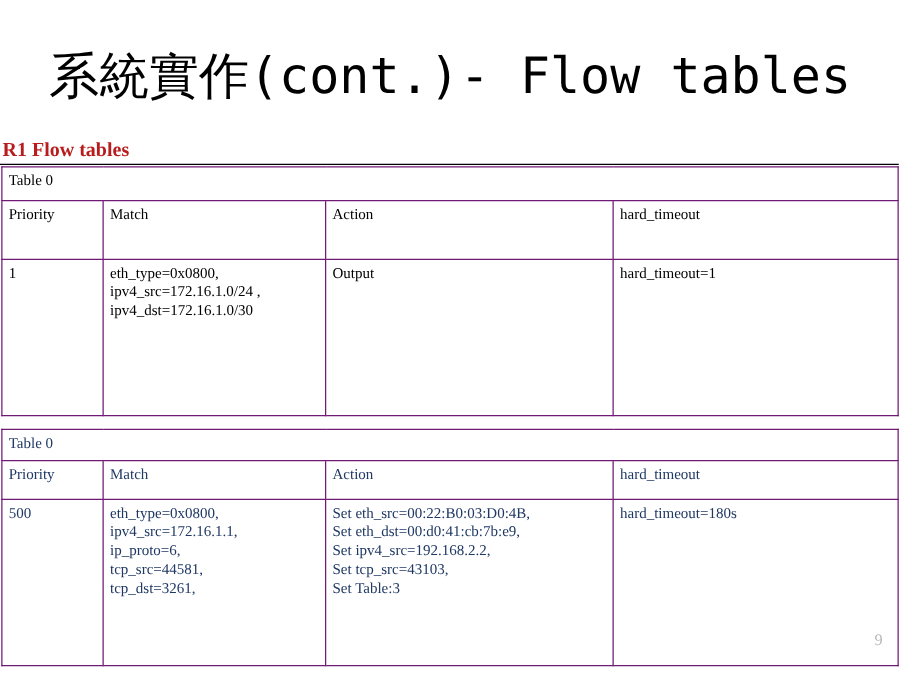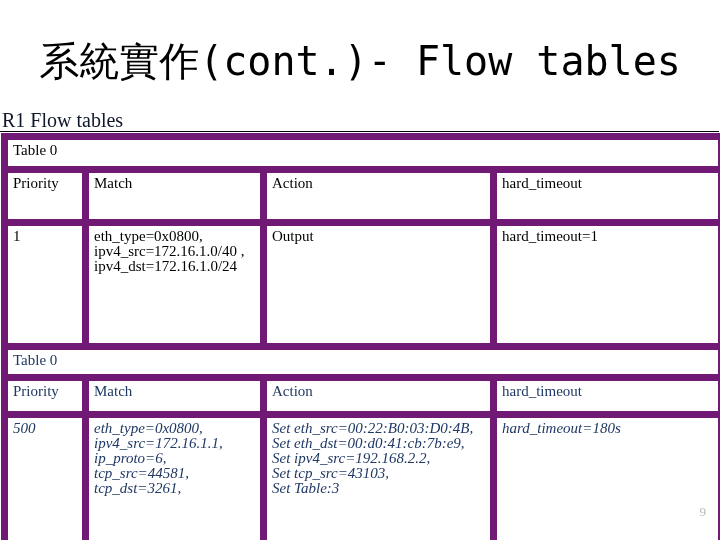--- a/index.html
+++ b/index.html
@@ -29,47 +29,47 @@
     white-space: nowrap;
     letter-spacing: 0px;
   }
 
   
   #section-heading {
     position: absolute;
     left: 2px;
     top: 112px;
     font-family: "Liberation Serif", "DejaVu Serif", serif;
-    font-weight: normal;
-    font-size: 20px;
+    font-weight: bold;
+    font-size: 16px;
     line-height: 17px;
-    color: #0f172a;
+    color: #b91c1c;
   }
   #heading-rule {
     position: absolute;
     left: 0px;
     top: 131px;
     width: 719px;
     height: 1px;
     background: #000000;
   }
 
   
   .flow-table {
     position: absolute;
     border-collapse: collapse;
     table-layout: fixed;
     background: #ffffff;
   }
   .flow-table td {
-    border: 7px solid #701a75;
+    border: 1px solid #701a75;
     vertical-align: top;
     padding: 3px 5px 3px 5px;
     font-family: "Liberation Serif", "DejaVu Serif", serif;
-    font-size: 15px;
+    font-size: 12px;
     line-height: 15px;
   }
   .flow-table .cell-line { display: block; white-space: nowrap; }
 
   
   #flow-table-1 {
     left: 1px;
     top: 133px;
     width: 717px;
   }
@@ -80,21 +80,21 @@
 
   
   #flow-table-2 {
     left: 1px;
     top: 343px;
     width: 717px;
   }
   #flow-table-2 td { color: #1f3864; }
   #flow-table-2 .row-caption td { height: 18px; }
   #flow-table-2 .row-header td { height: 24px; }
-  #flow-table-2 .row-data td   { height: 126px; font-style: italic; }
+  #flow-table-2 .row-data td   { height: 126px; }
 
   .col-priority { width: 81px; }
   .col-match    { width: 178px; }
   .col-action   { width: 230px; }
   .col-timeout  { width: 228px; }
 
   
   #page-number {
     position: absolute;
     right: 14px;
@@ -130,22 +130,22 @@
       <td>Match</td>
       <td>Action</td>
       <td>hard_timeout</td>
     </tr>
     <tr class="row-data">
       <td>
         <span class="cell-line">1</span>
       </td>
       <td>
         <span class="cell-line">eth_type=0x0800,</span>
-        <span class="cell-line">ipv4_src=172.16.1.0/40 ,</span>
-        <span class="cell-line">ipv4_dst=172.16.1.0/24</span>
+        <span class="cell-line">ipv4_src=172.16.1.0/24 ,</span>
+        <span class="cell-line">ipv4_dst=172.16.1.0/30</span>
       </td>
       <td>
         <span class="cell-line">Output</span>
       </td>
       <td>
         <span class="cell-line">hard_timeout=1</span>
       </td>
     </tr>
   </tbody>
 </table>

